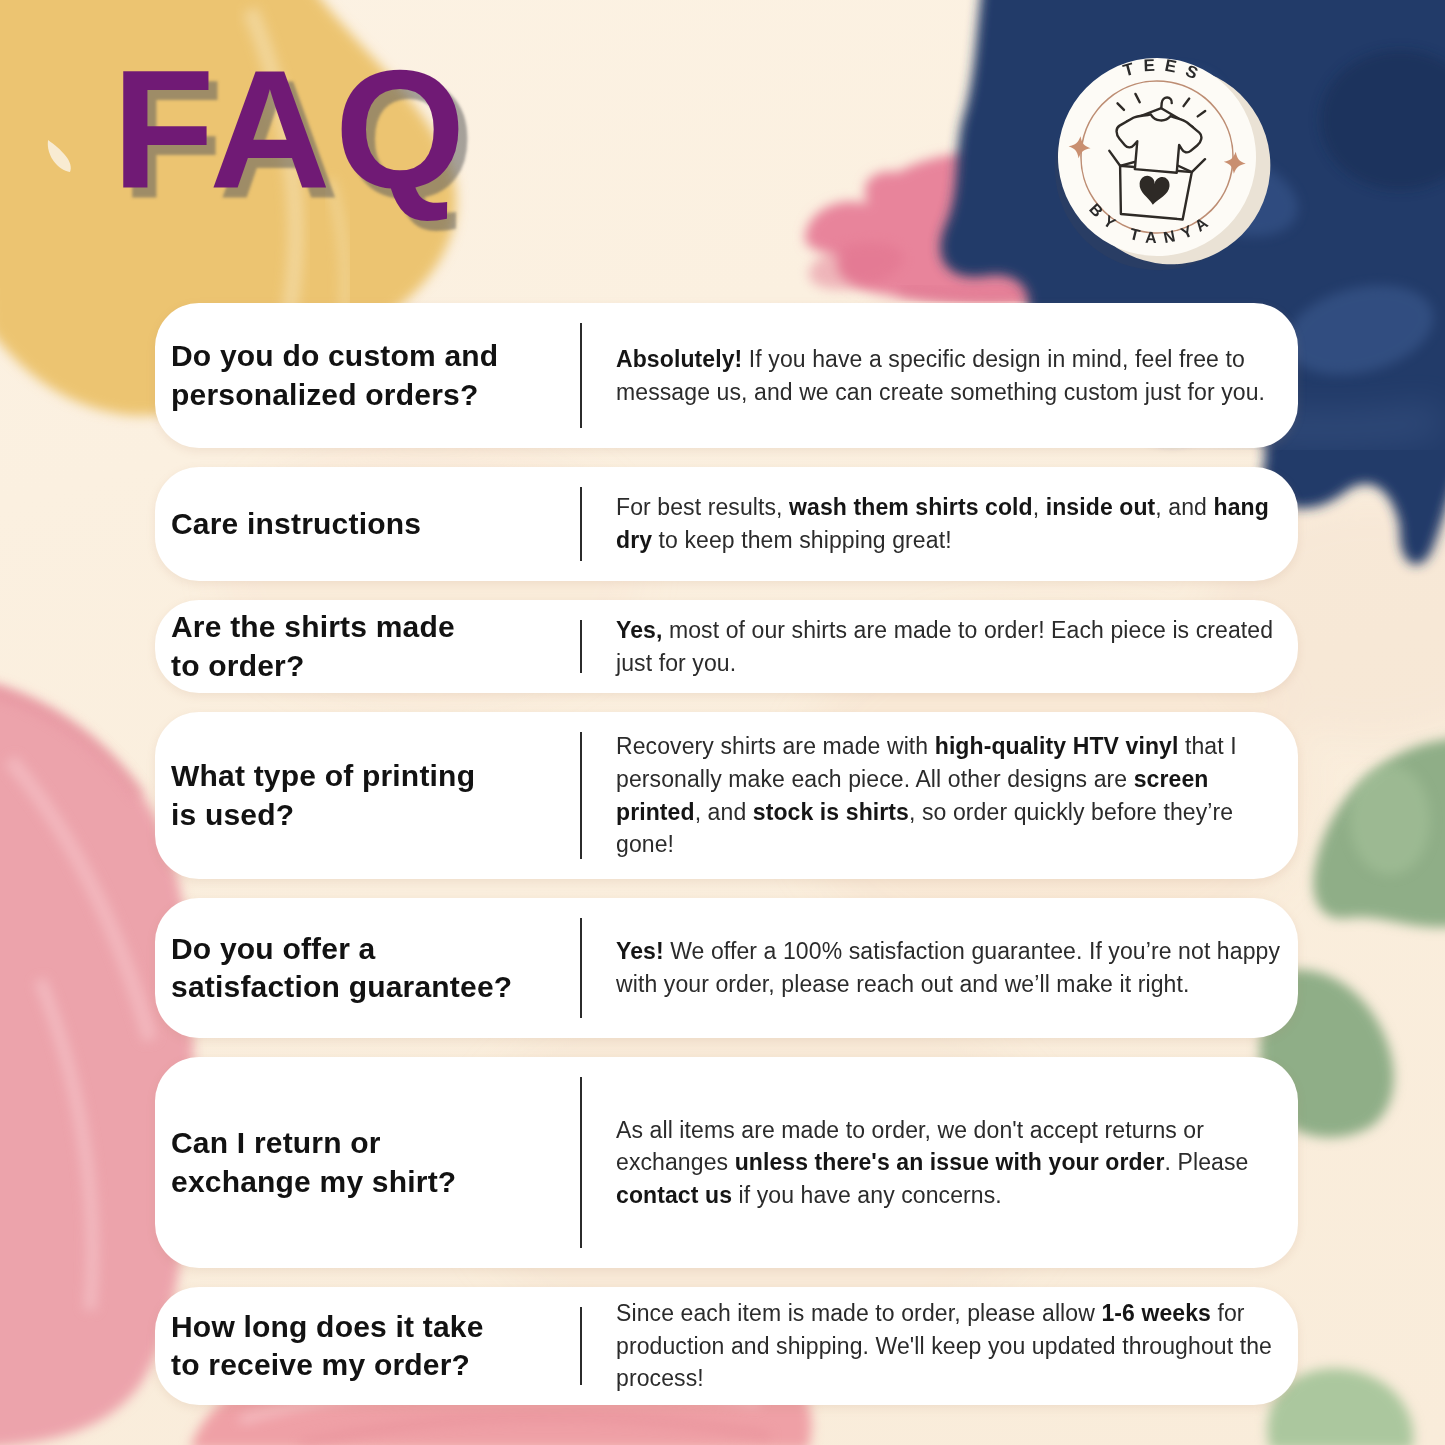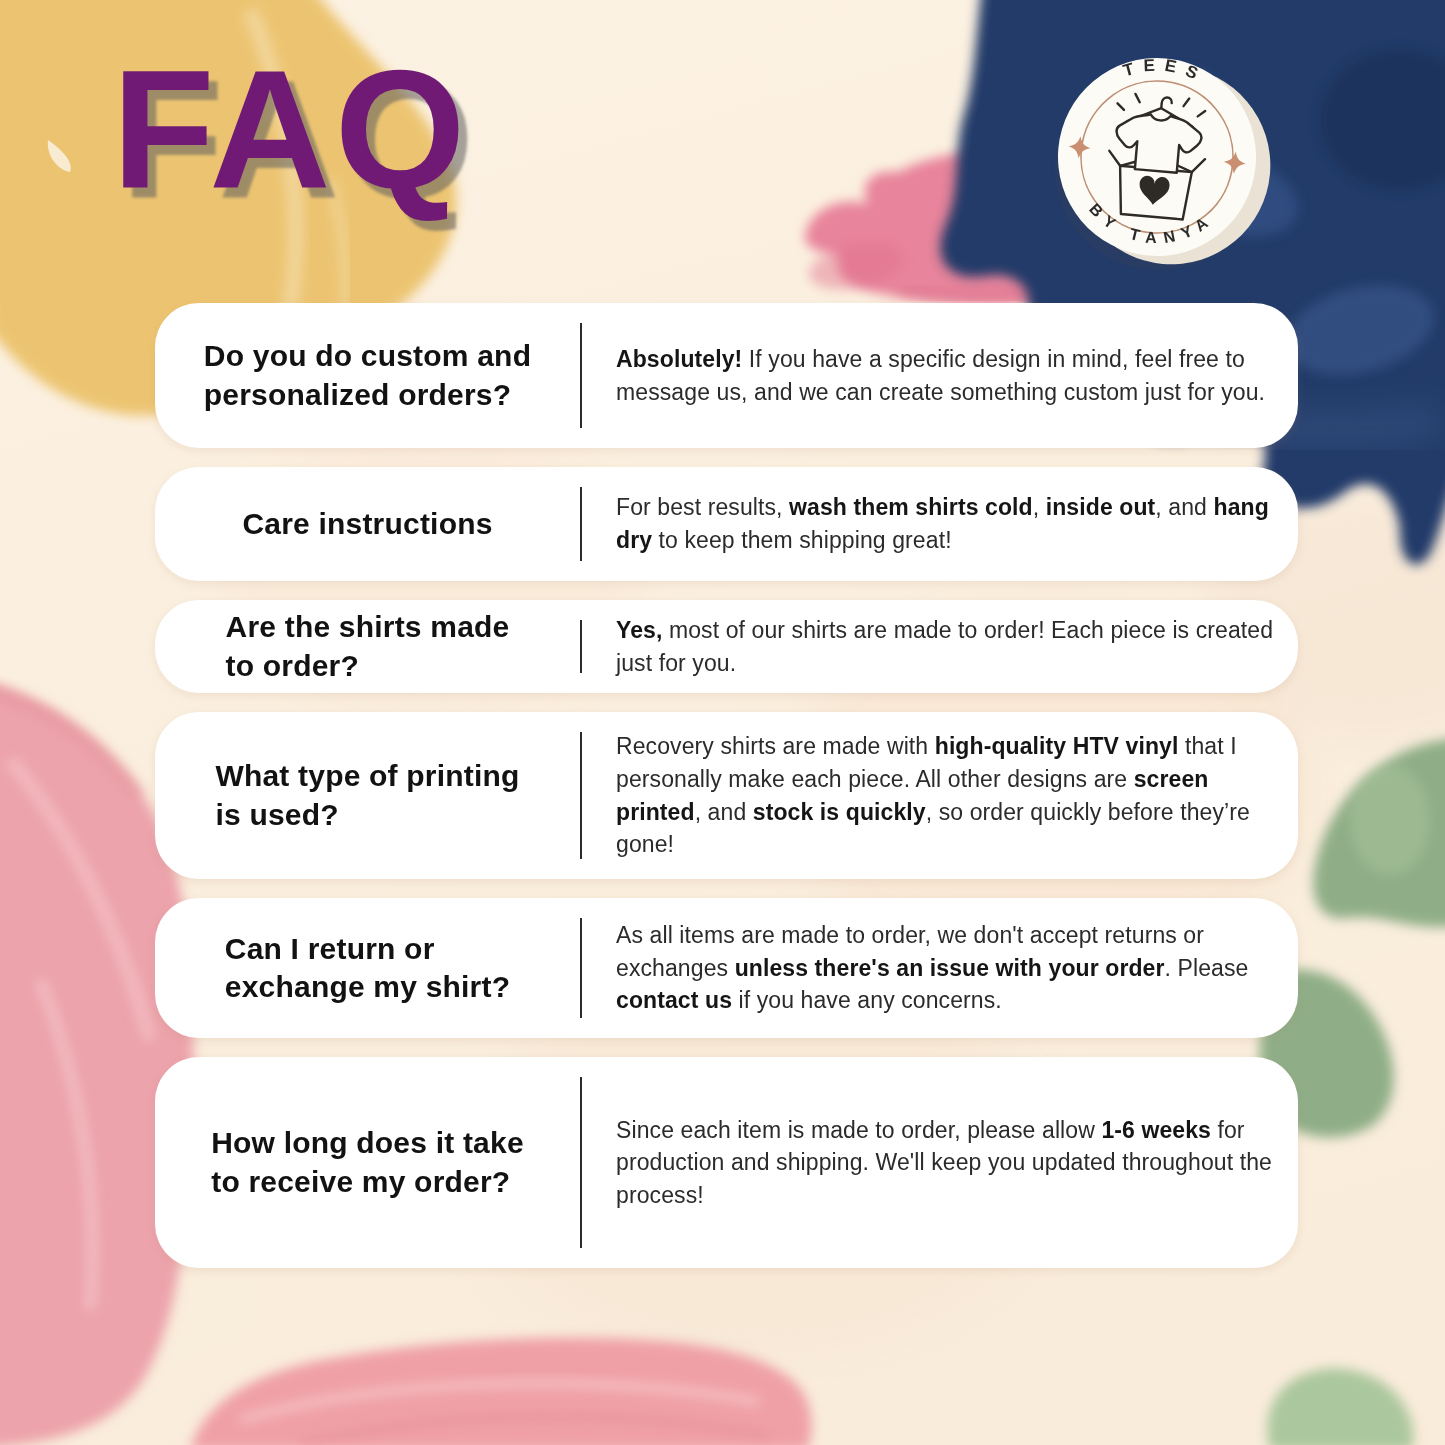--- a/index.html
+++ b/index.html
@@ -23,23 +23,23 @@
     background:#ffffff;border-radius:44px;
     box-shadow:0 3px 10px rgba(175,130,100,.14);
     display:flex;align-items:center;
   }
   .card:nth-child(1){height:145px;}
   .card:nth-child(2){height:114px;}
   .card:nth-child(3){height:93px;}
   .card:nth-child(4){height:167px;}
   .card:nth-child(5){height:140px;}
   .card:nth-child(6){height:211px;}
-  .card:nth-child(7){height:86px;}
+  .card:nth-child(7){height:118px;}
   .qcol{
-    width:425px;flex:0 0 425px;display:flex;align-items:center;justify-content:center;
+    width:425px;flex:0 0 425px;display:flex;align-items:center;
     padding:0 16px;box-sizing:border-box;height:100%;
   }
   .q{
     font-size:30px;font-weight:700;color:#121212;line-height:1.27;
     white-space:pre-line;text-align:left;letter-spacing:.2px;
   }
   .divider{
     width:2px;background:#2b2b2b;align-self:stretch;margin:20px 0;flex:0 0 2px;
   }
   .acol{
@@ -207,24 +207,34 @@
     </div>
   </div>
 
   <div class="card">
     <div class="qcol">
       <div class="q">What type of printing
 is used?</div>
     </div>
     <div class="divider"></div>
     <div class="acol">
-      <p class="a"><span>Recovery shirts are made with </span><span class="b">high-quality HTV vinyl</span><span> that I personally make each piece. All other designs are </span><span class="b">screen printed</span><span>, and </span><span class="b">stock is quickly</span><span>, so order quickly before they’re gone!</span></p>
-    </div>
-  </div>
-
+      <p class="a"><span>Recovery shirts are made with </span><span class="b">high-quality HTV vinyl</span><span> that I personally make each piece. All other designs are </span><span class="b">screen printed</span><span>, and </span><span class="b">stock is shirts</span><span>, so order quickly before they’re gone!</span></p>
+    </div>
+  </div>
+
+  <div class="card">
+    <div class="qcol">
+      <div class="q">Do you offer a
+satisfaction guarantee?</div>
+    </div>
+    <div class="divider"></div>
+    <div class="acol">
+      <p class="a"><span class="b">Yes!</span><span> We offer a 100% satisfaction guarantee. If you’re not happy with your order, please reach out and we’ll make it right.</span></p>
+    </div>
+  </div>
 
   <div class="card">
     <div class="qcol">
       <div class="q">Can I return or
 exchange my shirt?</div>
     </div>
     <div class="divider"></div>
     <div class="acol">
       <p class="a"><span>As all items are made to order, we don't accept returns or exchanges </span><span class="b">unless there's an issue with your order</span><span>. Please </span><span class="b">contact us</span><span> if you have any concerns.</span></p>
     </div>

